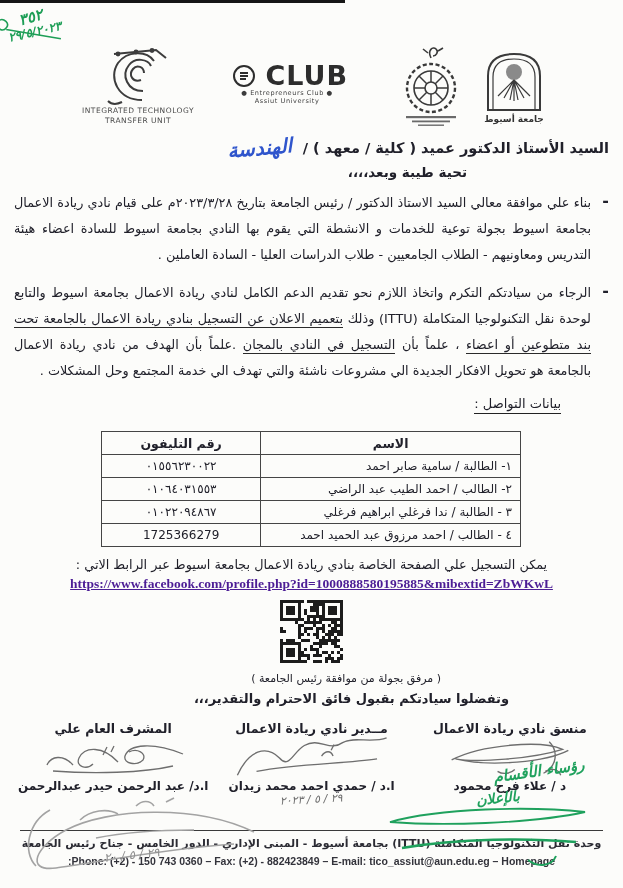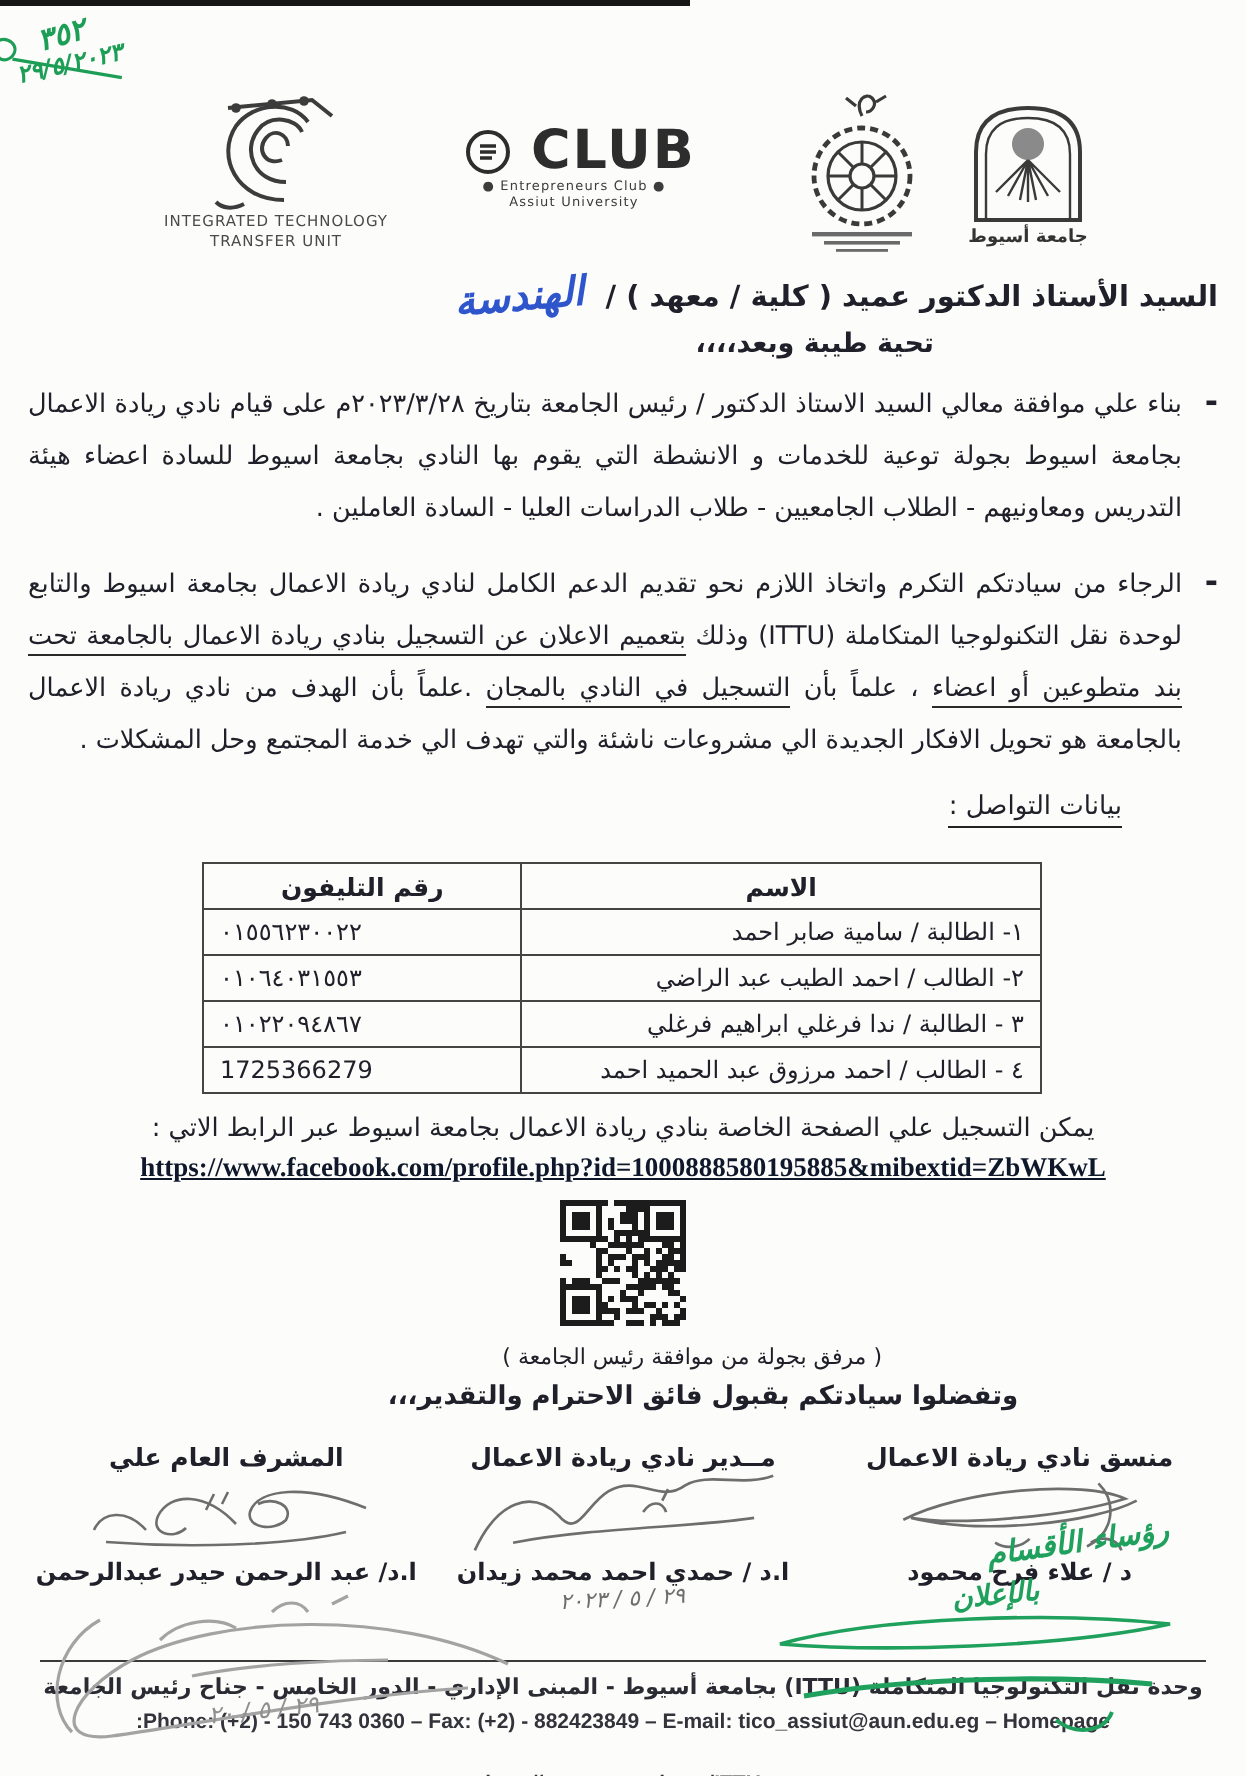--- a/index.html
+++ b/index.html
@@ -39,26 +39,26 @@
   .bullet p{margin:0;font-size:12.8px;line-height:26px;text-align:justify;}
   .u{border-bottom:1.2px solid #2a2a2a;padding-bottom:1px;}
 
   .contact-head{font-size:13px;font-weight:normal;margin:2px 48px 20px 0;}
   .contact-head span{border-bottom:1.6px solid #222;padding-bottom:2px;}
 
   table.contacts{border-collapse:collapse;margin:2px 88px 0 0;width:420px;direction:rtl;}
   .contacts th,.contacts td{border:1px solid #454545;font-size:12px;padding:2px 8px;height:18px;}
   .contacts th{font-weight:bold;text-align:center;font-size:12.5px;}
   .contacts td.nm{text-align:right;}
-  .contacts td.ph{text-align:left;direction:rtl;}
+  .contacts td.ph{text-align:center;direction:rtl;}
 
   .reg-line{font-size:12.8px;text-align:center;margin-top:10px;}
   .fb-link{direction:ltr;text-align:center;font-family:"Liberation Serif",serif;font-weight:bold;
            font-size:13.5px;margin-top:4px;}
-  .fb-link a{color:#0f172a;}
+  .fb-link a{color:#4c1d95;}
   .qr-wrap{width:64px;margin:8px auto 2px auto;}
   .qr-wrap svg rect{fill:#1c1c1c;}
   .attach{font-size:11px;margin:4px 168px 0 0;}
   .closing{font-size:13px;font-weight:bold;width:fit-content;margin:6px auto 0 auto;transform:translateX(40px);}
 
   
   .sig-row{display:flex;direction:rtl;margin-top:14px;min-height:104px;}
   .sig-col{flex:1;text-align:center;position:relative;}
   .sig-title{font-size:12.5px;font-weight:bold;line-height:17px;}
   .sig-svg{height:44px;margin:-2px 0 -6px 0;}

